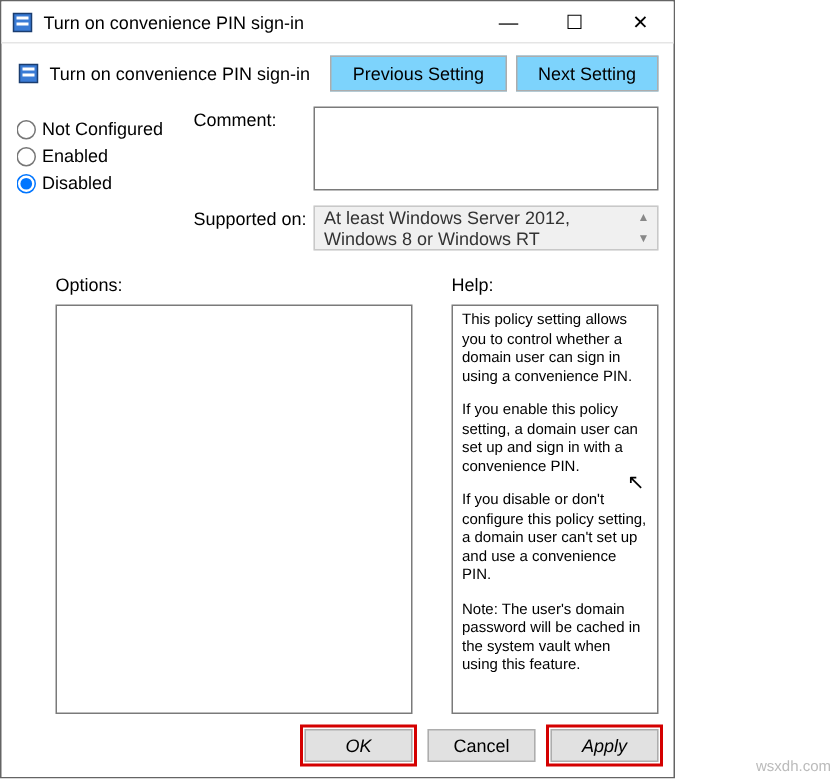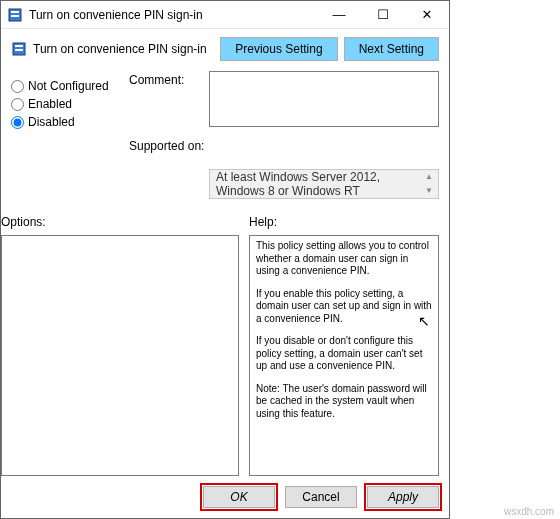--- a/index.html
+++ b/index.html
@@ -26,24 +26,24 @@
   .header-row .spacer { flex:1; }
   .nav-btn { font:inherit; font-size:12px; padding:4px 14px; background:#7dd3fc; border:1px solid #adadad; margin-left:6px; }
   .body-grid { display:flex; padding:6px 10px 0 10px; }
   .state-col { width:118px; padding-top:4px; }
   .radio-row { display:flex; align-items:center; margin:4px 0; font-size:12px; }
   .radio-row input { margin:0 4px 0 0; }
   .fields-col { flex:1; }
   .field-row { display:flex; margin-bottom:10px; }
   .field-label { width:80px; font-size:12px; padding-top:2px; }
   .comment-box { flex:1; height:56px; border:1px solid #7a7a7a; background:#fff; resize:none; font:inherit; padding:2px 4px; }
-  .supported-box { flex:1; height:30px; border:1px solid #c8c8c8; background:#f0f0f0; display:flex; align-items:flex-end; padding:0 6px; font-size:12px; color:#333; position:relative;margin-top:32px; }
+  .supported-box { flex:1; height:30px; border:1px solid #c8c8c8; background:#f0f0f0; display:flex; align-items:flex-end; padding:0 6px; font-size:12px; color:#333; position:relative; }
   .supported-box .scroll-stub { position:absolute; right:2px; top:2px; bottom:2px; width:14px; display:flex; flex-direction:column; justify-content:space-between; }
   .scroll-arrow { font-size:8px; color:#888; text-align:center; line-height:10px; }
-  .lower { flex:1; display:flex; padding:6px 10px 0 0; gap:10px; min-height:0; }
+  .lower { flex:1; display:flex; padding:6px 10px 0 0; gap:26px; min-height:0;margin-left:36px; }
   .pane { display:flex; flex-direction:column; min-height:0; }
   .pane.options { width:238px; }
   .pane.help { flex:1; }
   .pane-label { font-size:12px; margin-bottom:6px; }
   .pane-box { flex:1; border:1px solid #7a7a7a; background:#fff; overflow:auto; }
   .help-text { padding:4px 6px; font-size:10px; line-height:1.25; }
   .help-text p { margin:0 0 10px 0; }
   .footer { padding:10px; display:flex; justify-content:flex-end; gap:10px; }
   .dlg-btn { font:inherit; font-size:12px; width:72px; height:22px; background:#e1e1e1; border:1px solid #adadad; }
   .highlight { outline:2px solid #d40000; outline-offset:1px;font-style:italic; }

